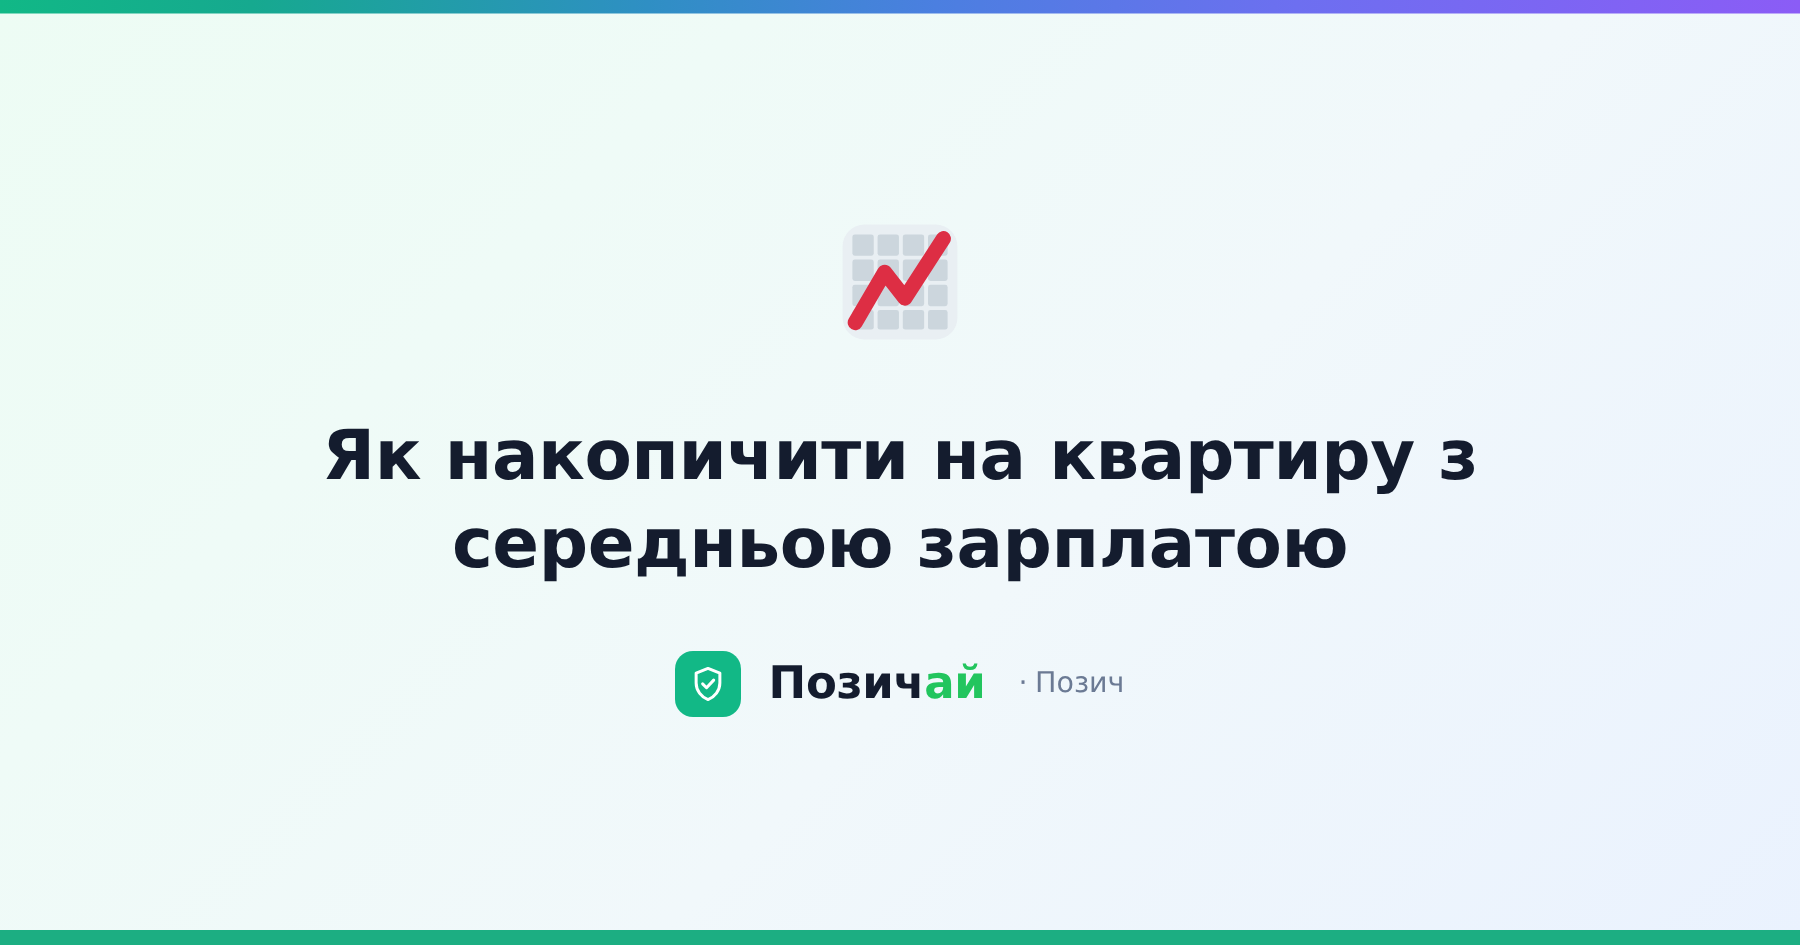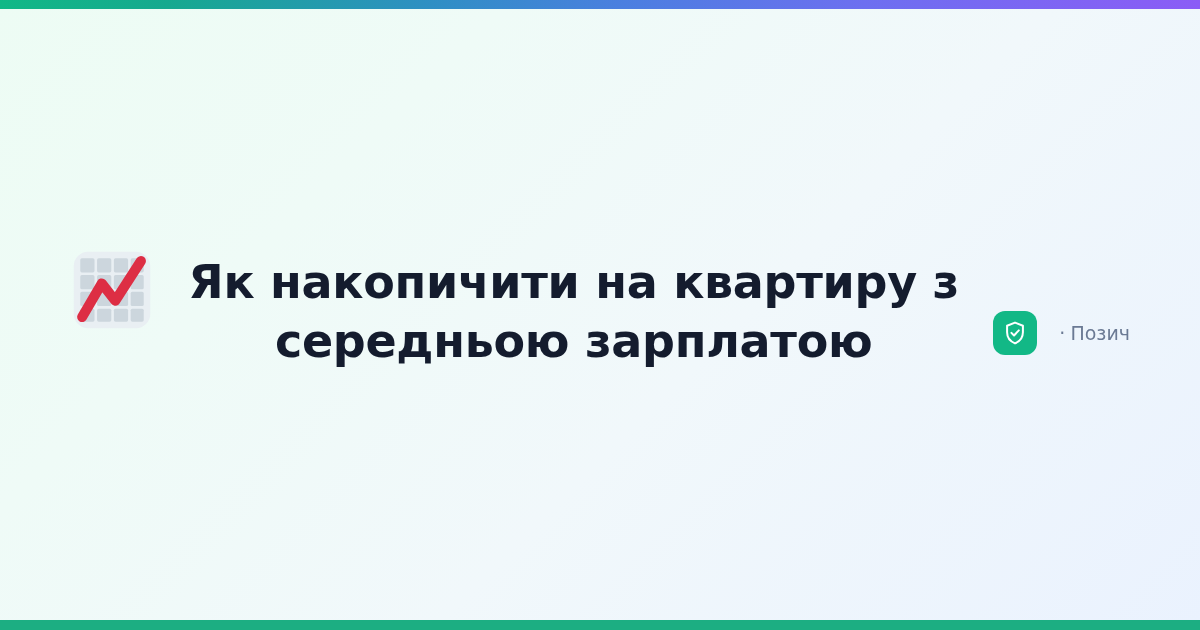--- a/index.html
+++ b/index.html
@@ -47,21 +47,21 @@
     height: 10px;
     background: #1cae82;
   }
 
   
   .content {
     position: relative;
     width: 1060px;
     margin-top: -6px;
     display: flex;
-    flex-direction: row;
+    flex-direction: column;
     align-items: center;
   }
 
   
   .emoji-wrap {
     width: 84px;
     height: 84px;
     margin-bottom: 44px;
     display: block;
   }
@@ -179,20 +179,23 @@
 
     <div class="brand-row">
 
       <div class="brand-badge">
         <svg viewBox="0 0 24 24" xmlns="http://www.w3.org/2000/svg" aria-hidden="true">
           <path d="M12 2.4 4.7 5.3v6.1c0 4.6 3.1 8.5 7.3 10.2 4.2-1.7 7.3-5.6 7.3-10.2V5.3L12 2.4z" fill="none" stroke="#ffffff" stroke-width="1.85" stroke-linejoin="round" stroke-linecap="round"></path>
           <polyline points="8.7,11.9 11.1,14.3 15.5,9.6" fill="none" stroke="#ffffff" stroke-width="1.85" stroke-linecap="round" stroke-linejoin="round"></polyline>
         </svg>
       </div>
 
+      <div class="brand-name">
+        <span>Позич</span><span class="accent">ай</span>
+      </div>
 
       <div class="brand-sub">
         <span class="dot">·</span><span>Позич</span>
       </div>
 
     </div>
 
   </div>
 
   <div class="bottom-bar"></div>

